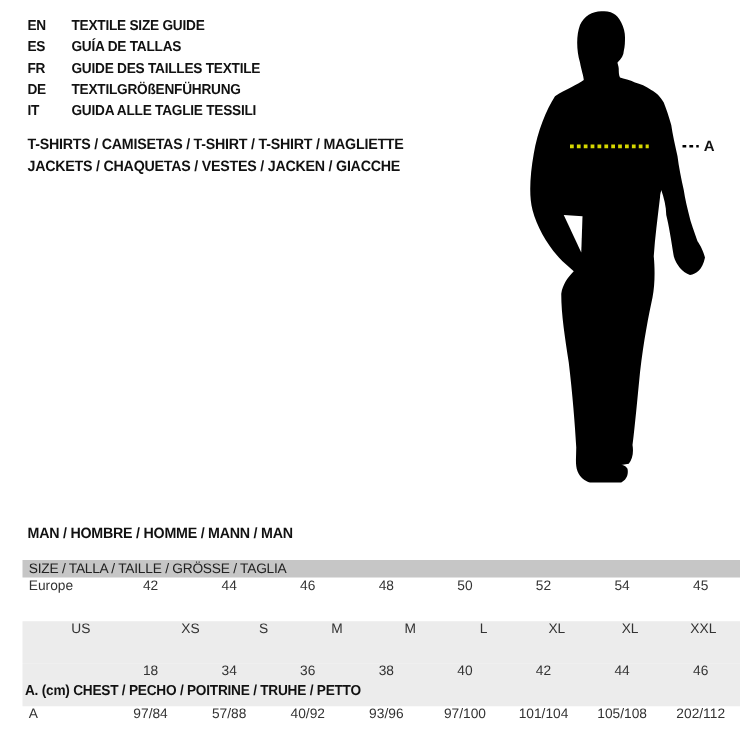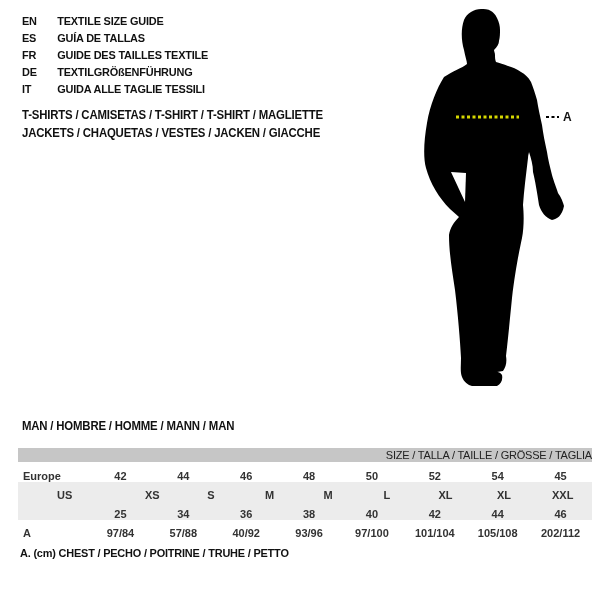--- a/index.html
+++ b/index.html
@@ -75,21 +75,21 @@
   }
   .thead {
     height: 14px;
     line-height: 14px;
     font-size: 11px;
     padding-left: 5px;
     letter-spacing: -0.2px;
     color: #222;
     margin-bottom: 1px;
   }
-  .trow { display: flex; height: 19px; align-items: flex-end; font-weight: bold; }
+  .trow { display: flex; height: 34px; align-items: flex-start; }
   .tlabel {
     width: 66px;
     padding-left: 5px;
     font-size: 11px;
     color: #333;
     text-align: left;
   }
   .tcell {
     flex: 1;
     text-align: center;
@@ -191,21 +191,21 @@
       Z"></path>
     <polygon points="451,172 466,173 465,202" fill="#ffffff"></polygon>
     <line id="chestDashes" x1="456" y1="117" x2="519" y2="117" stroke="#d6d800" stroke-width="3" stroke-dasharray="3,2.5"></line>
     <line x1="546" y1="117" x2="559" y2="117" stroke="#000000" stroke-width="2" stroke-dasharray="3,2.5"></line>
     <text x="563" y="121" font-family="Liberation Sans, sans-serif" font-size="12" font-weight="600" fill="#111">A</text>
   </svg>
 
   <div class="man-label">MAN / HOMBRE / HOMME / MANN / MAN</div>
 
   <div class="size-table">
-    <div class="thead" id="tableHeader" style="background: rgb(198, 198, 198); text-align: right;">SIZE / TALLA / TAILLE / GRÖSSE / TAGLIA</div>
+    <div class="thead" id="tableHeader" style="background: rgb(198, 198, 198);">SIZE / TALLA / TAILLE / GRÖSSE / TAGLIA</div>
     <div id="tableBody">
         <div class="trow">
           <div class="tlabel">Europe</div>
           <div class="tcell">42</div>
           <div class="tcell">44</div>
           <div class="tcell">46</div>
           <div class="tcell">48</div>
           <div class="tcell">50</div>
           <div class="tcell">52</div>
           <div class="tcell">54</div>
@@ -217,21 +217,21 @@
           <div class="tcell">S</div>
           <div class="tcell">M</div>
           <div class="tcell">M</div>
           <div class="tcell">L</div>
           <div class="tcell">XL</div>
           <div class="tcell">XL</div>
           <div class="tcell">XXL</div>
         </div>
         <div class="trow" style="background: rgb(236, 236, 236);">
           <div class="tlabel"></div>
-          <div class="tcell">25</div>
+          <div class="tcell">18</div>
           <div class="tcell">34</div>
           <div class="tcell">36</div>
           <div class="tcell">38</div>
           <div class="tcell">40</div>
           <div class="tcell">42</div>
           <div class="tcell">44</div>
           <div class="tcell">46</div>
         </div>
         <div class="trow">
           <div class="tlabel">A</div>

